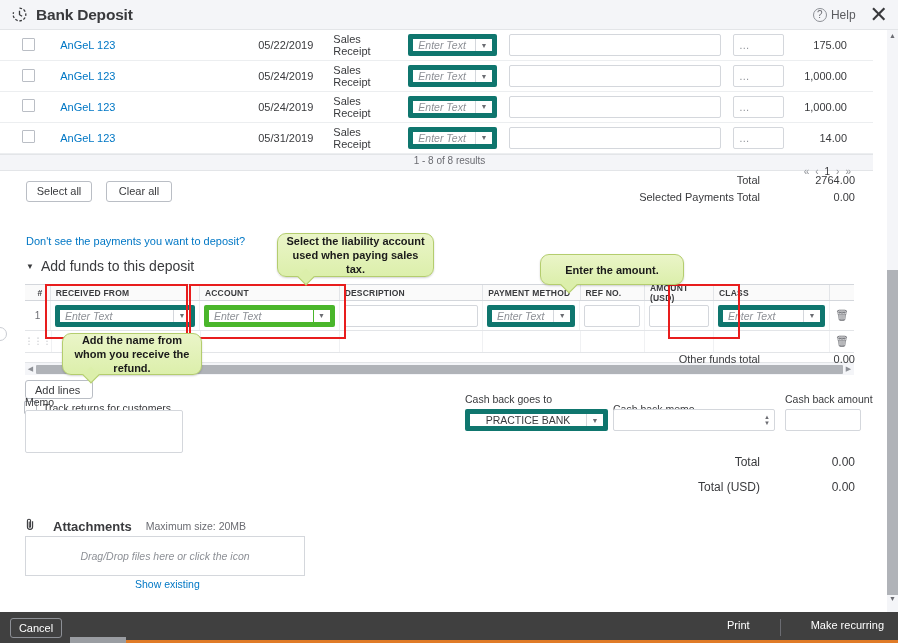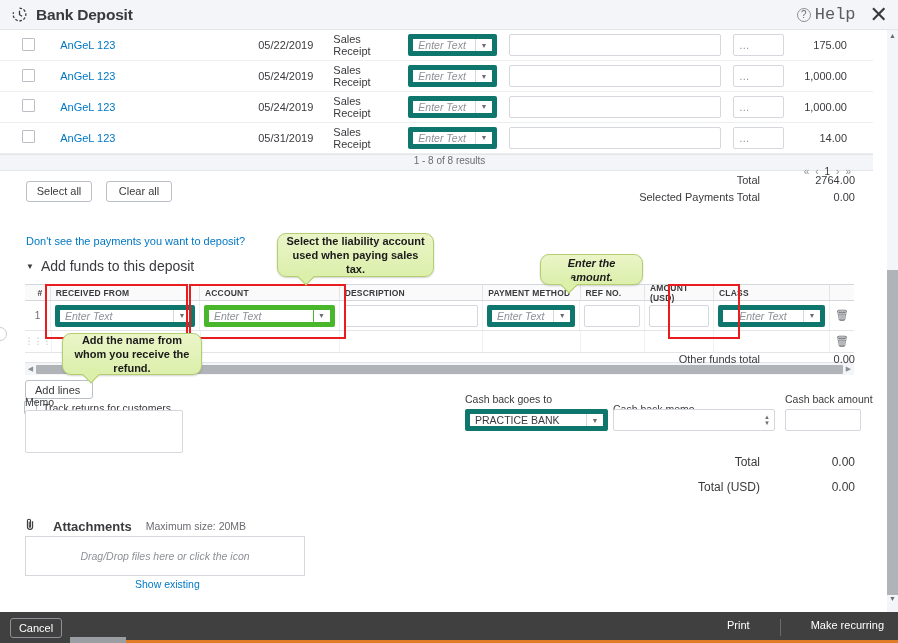--- a/index.html
+++ b/index.html
@@ -38,21 +38,21 @@
   .hdr-right {
     margin-left: auto; display: flex; align-items: center;
     margin-right: 10px; gap: 6px;
   }
   .help-wrap { display: flex; align-items: center; gap: 4px; color: #6b6c72; }
   .help-q {
     width: 14px; height: 14px; border-radius: 50%;
     border: 1px solid #8d9096; color: #6b6c72;
     font-size: 10px; line-height: 12px; text-align: center;
   }
-  .help-txt { font-size: 17px; color: #5b5c60; font-family: Liberation Mono, monospace; }
+  .help-txt { font-size: 12px; color: #5b5c60; }
   .close-x {
     font-size: 22px; color: #393a3d; line-height: 1;
     margin-left: 8px; font-weight: 300; cursor: pointer;
   }
 
   
   .main {
     position: absolute; left: 0; top: 30px;
     width: 898px; height: 582px;
     background: #ffffff;
@@ -164,21 +164,21 @@
     display: flex; align-items: center; padding: 0 4px; height: 100%;
     border-right: 1px solid #f0f1f3;
   }
   .w-num { width: 27px; justify-content: center; }
   .w-rcv { width: 158px; }
   .w-acc { width: 148px; }
   .w-des { width: 152px; }
   .w-pay { width: 103px; }
   .w-ref { width: 68px; }
   .w-amt { width: 73px; }
-  .w-cls { width: 123px; text-align: center; }
+  .w-cls { width: 123px; }
   .w-del { width: 25px; justify-content: center; border-right: none !important; }
 
   .plus-btn {
     position: absolute; left: 25px; top: 283px;
     width: 15px; height: 15px; border-radius: 50%;
     background: #2ca01c; color: #fff; font-size: 13px; line-height: 13px;
     text-align: center; font-weight: bold; cursor: pointer;
   }
   .halfcircle {
     position: absolute; left: -7px; top: 297px;
@@ -525,21 +525,21 @@
     <div class="totline" style="left:640px; top:323px;">
       <div class="lbl" style="width:120px;">Other funds total</div>
       <div class="val" style="width:95px;">0.00</div>
     </div>
 
     <div style="position:absolute;left:25px;top:366px;" class="lblsm">Memo</div>
     <div class="txtarea" style="position:absolute;left:25px;top:380px;width:158px;height:43px;"></div>
 
     <div style="position:absolute;left:465px;top:363px;" class="lblsm">Cash back goes to</div>
     <div class="drop" style="position:absolute;left:465px;top:379px;width:143px;height:22px;">
-      <span class="txt" style="font-style:normal;color:#393a3d;">PRACTICE BANK</span>
+      <span class="txt" style="font-style:normal;color:#393a3d;text-align:center;">PRACTICE BANK</span>
       <span class="arr">▼</span>
     </div>
 
     <div style="position:absolute;left:613px;top:373px;" class="lblsm">Cash back memo</div>
     <div class="spinbox" style="left:613px;top:379px;width:162px;height:22px;">
       <span style="padding-left:5px;font-size:10.5px;"></span>
       <span class="spin-arrows">
           <span>▲</span>
           <span>▼</span>
         </span>
@@ -571,21 +571,21 @@
     </div>
     <div style="position:absolute;left:135px;top:548px;font-size:10.5px;color:#0077c5;cursor:pointer;">Show existing</div>
 
     <div class="redbox" style="left:45px; top:254px; width:143px; height:55px;"></div>
     <div class="redbox" style="left:189px; top:254px; width:157px; height:55px;"></div>
     <div class="redbox" style="left:668px; top:254px; width:72px; height:55px;"></div>
 
     <div class="callout" style="left:277px; top:203px; width:157px; height:44px;">
       <span>Select the liability account used when paying sales tax.</span>
     </div>
-    <div class="callout" style="left:540px; top:224px; width:103px; height:31px;font-style:italic;">
+    <div class="callout" style="left:540px; top:224px; width:144px; height:31px;">
       <span>Enter the amount.</span>
     </div>
     <div class="callout" style="left:62px; top:303px; width:140px; height:42px;">
       <span>Add the name from whom you receive the refund.</span>
     </div>
 
   </div>
 
   <div class="vscroll">
     <div class="up">▲</div>

